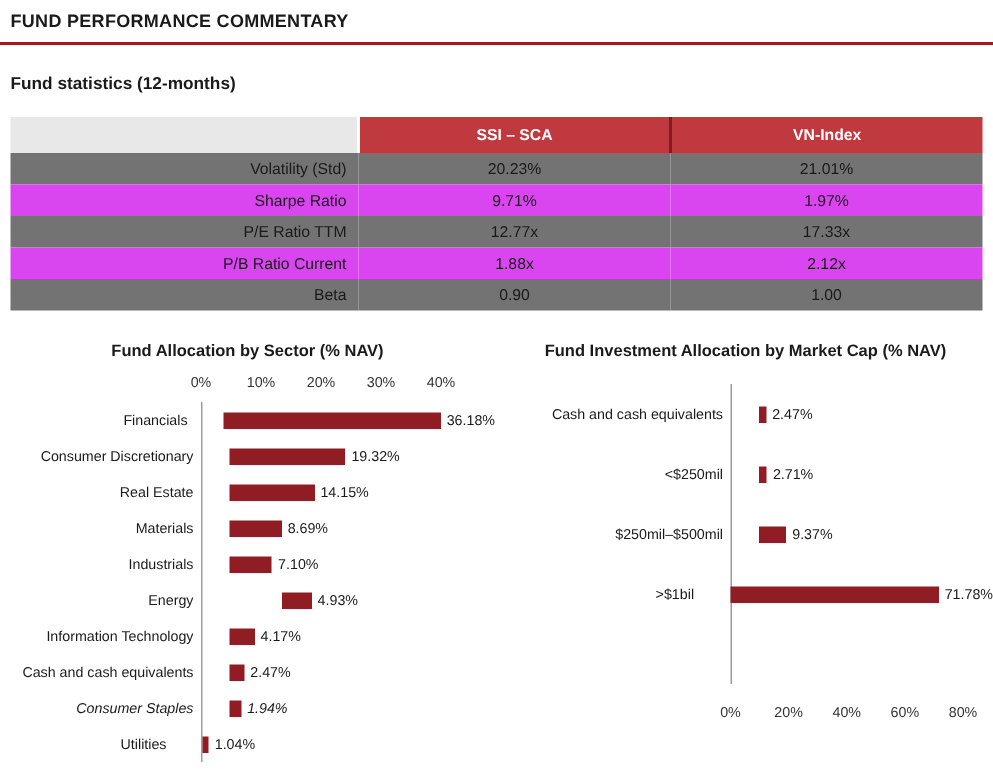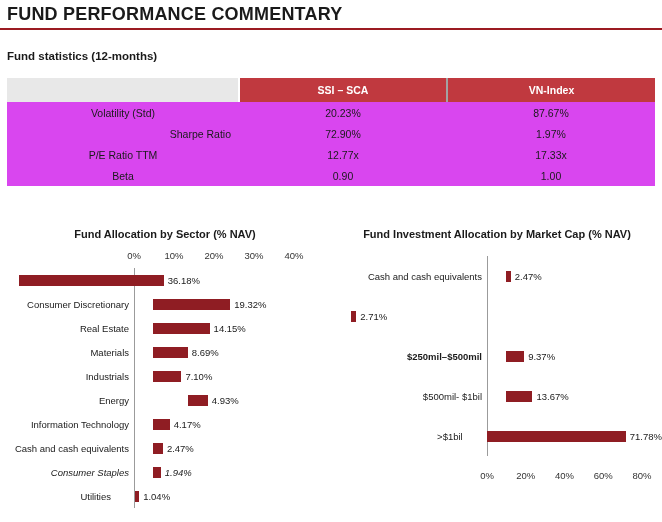--- a/index.html
+++ b/index.html
@@ -26,21 +26,21 @@
     left: 0;
     top: 0;
     width: 662px;
     height: 30px;
     border-bottom: 2px solid #9b1b22;
     box-sizing: border-box;
     display: flex;
     align-items: center;
   }
   .header-title {
-    font-size: 18px;
+    font-size: 12px;
     font-weight: bold;
     letter-spacing: 0.2px;
     color: #1a1a1a;
     padding-left: 7px;
     text-align: right;
   }
 
   
   .section-title {
     position: absolute;
@@ -60,21 +60,21 @@
     border-collapse: collapse;
     font-size: 10.5px;
   }
   .stats-table th {
     background: #c0393f;
     color: #ffffff;
     font-weight: bold;
     font-size: 10.5px;
     height: 22px;
     text-align: center;
-    border-right: 2px solid #a3a3a3;
+    border-right: 2px solid #7f1d1d;
   }
   .stats-table th.blank {
     background: #e8e8e8;
     border-right: 2px solid #ffffff;
   }
   .stats-table th:last-child {
     border-right: none;
   }
   .stats-table td {
     height: 21px;
@@ -83,22 +83,21 @@
   }
   .stats-table td.label {
     text-align: right;
     width: 232px;
   }
   .stats-table td.val {
     text-align: center;
     width: 208px;
   }
   .stats-table tr.odd td {
-    background: #d946ef;
-    text-align: center;
+    background: #737373;
   }
   .stats-table tr.even td {
     background: #d946ef;
   }
 
   
   .chart {
     position: absolute;
   }
   .chart-title {
@@ -218,31 +217,36 @@
       <tr>
         <th class="blank"></th>
         <th>SSI – SCA</th>
         <th>VN-Index</th>
       </tr>
     </thead>
     <tbody>
       <tr class="odd">
         <td class="label">Volatility (Std)</td>
         <td class="val">20.23%</td>
-        <td class="val">87.67%</td>
+        <td class="val">21.01%</td>
       </tr>
       <tr class="even">
         <td class="label">Sharpe Ratio</td>
-        <td class="val">72.90%</td>
+        <td class="val">9.71%</td>
         <td class="val">1.97%</td>
       </tr>
       <tr class="odd">
         <td class="label">P/E Ratio TTM</td>
         <td class="val">12.77x</td>
         <td class="val">17.33x</td>
+      </tr>
+      <tr class="even">
+        <td class="label">P/B Ratio Current</td>
+        <td class="val">1.88x</td>
+        <td class="val">2.12x</td>
       </tr>
       <tr class="odd">
         <td class="label">Beta</td>
         <td class="val">0.90</td>
         <td class="val">1.00</td>
       </tr>
     </tbody>
   </table>
 
   <div class="chart" id="chart-sector">
@@ -250,20 +254,21 @@
     <div class="axis-area" id="sector-axis">
         <div class="axis-label" style="left: 134px; top: 0px;">0%</div>
         <div class="axis-label" style="left: 174px; top: 0px;">10%</div>
         <div class="axis-label" style="left: 214px; top: 0px;">20%</div>
         <div class="axis-label" style="left: 254px; top: 0px;">30%</div>
         <div class="axis-label" style="left: 294px; top: 0px;">40%</div>
       </div>
     <div class="plot" id="sector-plot">
         <div class="axis-line-v" style="left: 134px; top: 0px; height: 240px;"></div>
         <div class="bar-row" style="height: 24px;">
+          <div class="cat-label" style="width: 134px;">Financials</div>
           <div class="bar-wrap">
             <div class="bar" style="width: 144.72px;"></div>
             <div class="bar-value">36.18%</div>
           </div>
         </div>
         <div class="bar-row" style="height: 24px;">
           <div class="cat-label" style="width: 134px;">Consumer Discretionary</div>
           <div class="bar-wrap">
             <div class="bar" style="width: 77.28px;"></div>
             <div class="bar-value">19.32%</div>
@@ -333,37 +338,31 @@
     <div class="plot" id="mcap-plot">
         <div class="axis-line-v" style="left: 155px; top: 0px; height: 200px;"></div>
         <div class="bar-row" style="height: 40px;">
           <div class="cat-label" style="width: 155px;">Cash and cash equivalents</div>
           <div class="bar-wrap">
             <div class="bar" style="width: 4.78562px;"></div>
             <div class="bar-value">2.47%</div>
           </div>
         </div>
         <div class="bar-row" style="height: 40px;">
+          <div class="cat-label" style="width: 155px;">&lt;$250mil</div>
           <div class="bar-wrap">
             <div class="bar" style="width: 5.25063px;"></div>
             <div class="bar-value">2.71%</div>
           </div>
         </div>
         <div class="bar-row" style="height: 40px;">
-          <div class="cat-label" style="width: 155px; font-weight: bold;">$250mil–$500mil</div>
+          <div class="cat-label" style="width: 155px;">$250mil–$500mil</div>
           <div class="bar-wrap">
             <div class="bar" style="width: 18.1544px;"></div>
             <div class="bar-value">9.37%</div>
-          </div>
-        </div>
-        <div class="bar-row" style="height: 40px;">
-          <div class="cat-label" style="width: 155px;">$500mil- $1bil</div>
-          <div class="bar-wrap">
-            <div class="bar" style="width: 26.4856px;"></div>
-            <div class="bar-value">13.67%</div>
           </div>
         </div>
         <div class="bar-row" style="height: 40px;">
           <div class="cat-label" style="width: 155px;">&gt;$1bil</div>
           <div class="bar-wrap">
             <div class="bar" style="width: 139.074px;"></div>
             <div class="bar-value">71.78%</div>
           </div>
         </div>
       </div>

